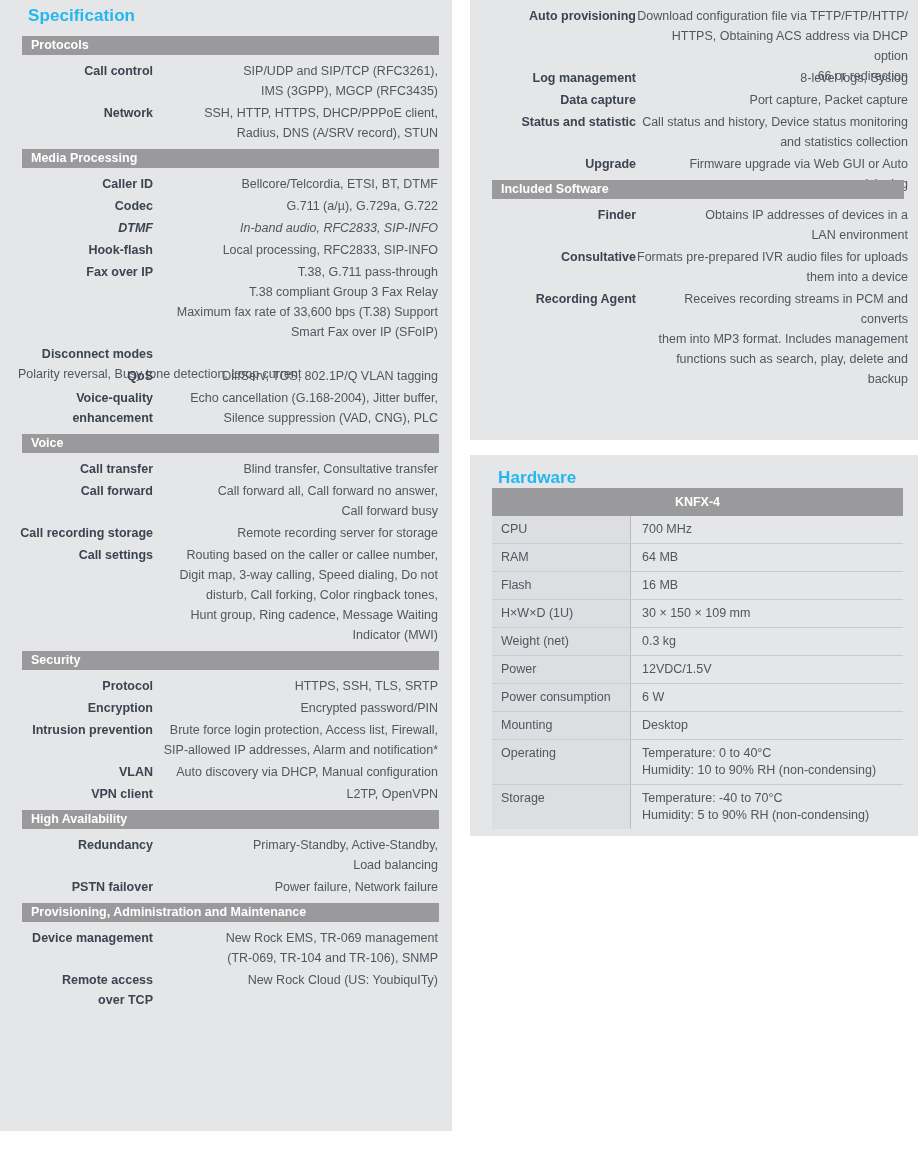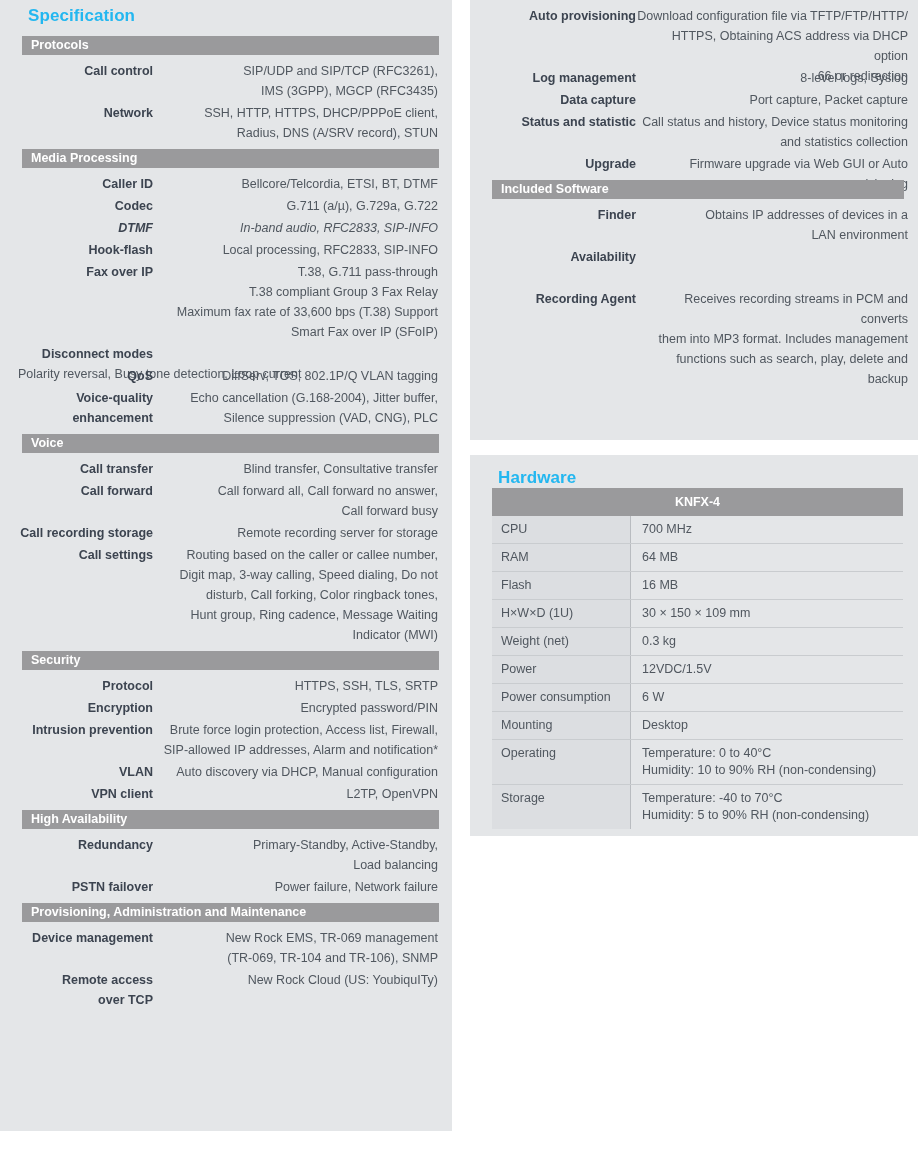--- a/index.html
+++ b/index.html
@@ -266,21 +266,23 @@
         <div class="label">Upgrade</div>
         <div class="value">Firmware upgrade via Web GUI or Auto provisioning</div>
       </div>
       <div class="section-bar" style="top: 180px;">Included Software</div>
       <div class="row" style="top: 205px;">
         <div class="label">Finder</div>
         <div class="value">Obtains IP addresses of devices in a
 LAN environment</div>
       </div>
       <div class="row" style="top: 247px;">
-        <div class="label">Availability</div>
+        <div class="label">Consultative</div>
+        <div class="value">Formats pre-prepared IVR audio files for uploads
+them into a device</div>
       </div>
       <div class="row" style="top: 289px;">
         <div class="label">Recording Agent</div>
         <div class="value">Receives recording streams in PCM and converts
 them into MP3 format. Includes management
 functions such as search, play, delete and backup</div>
       </div>
     </div>
 </div>
 

